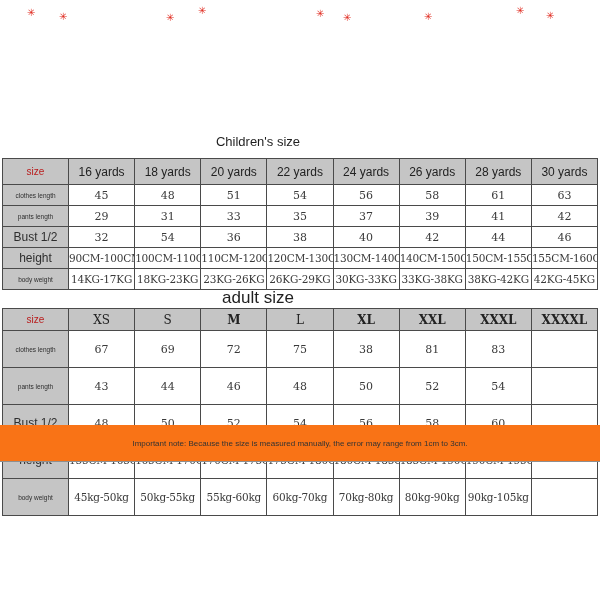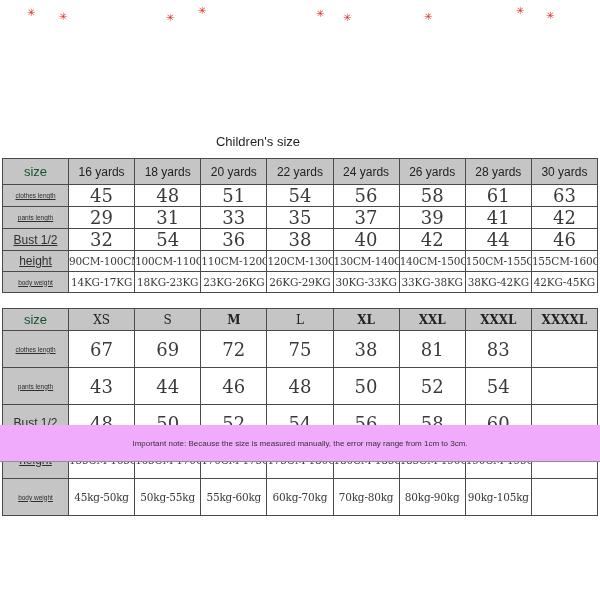--- a/index.html
+++ b/index.html
@@ -26,36 +26,36 @@
 
   .hdr-bg { background:#c5c5c5; }
 
   
   .tbl-children th { height:26px; }
   .tbl-children td { height:21px; }
   
   .tbl-adult th { height:22px; }
   .tbl-adult td { height:37px; }
 
-  th.size-cell { font-size:13px; font-weight:normal; color:#14532d; font-family:"Liberation Sans",sans-serif; }
+  th.size-cell { font-size:10px; font-weight:normal; color:#b91c1c; font-family:"Liberation Sans",sans-serif; }
   .tbl-children th.col-hdr { font-size:12px; font-weight:normal; color:#222; font-family:"Liberation Sans",sans-serif; }
   .tbl-adult th.col-hdr { font-size:12px; font-weight:normal; color:#222; font-family:"DejaVu Serif",serif; }
   .tbl-adult th.col-hdr.bold { font-weight:bold; }
 
-  td.lbl { background:#c5c5c5; color:#2e2e2e; font-family:"Liberation Sans",sans-serif;text-decoration:underline; }
+  td.lbl { background:#c5c5c5; color:#2e2e2e; font-family:"Liberation Sans",sans-serif; }
   td.lbl.small  { font-size:6.5px; }
   td.lbl.normal { font-size:12px; }
 
   td.val { color:#3a3a3a; font-family:"DejaVu Serif",serif; background:#fff; }
-  td.val.num   { font-size:18px; }
+  td.val.num   { font-size:11px; }
   td.val.range { font-size:10.5px; letter-spacing:-0.2px; }
 
   .note-bar {
     position:absolute; top:425px; left:0; width:600px; height:37px;
-    background:#f0abfc; border-bottom:1px solid #8f8f8f;
+    background:#f97316; border-bottom:1px solid #8f8f8f;
     display:flex; align-items:center; justify-content:center;
     font-size:8px; color:#333;
   }
 </style>
 </head>
 <body>
 
 <div class="canvas">
 
   <span class="top-mark" style="left:27px; top:8px;">✳</span>
@@ -147,20 +147,21 @@
           <td class="val range">23KG-26KG</td>
           <td class="val range">26KG-29KG</td>
           <td class="val range">30KG-33KG</td>
           <td class="val range">33KG-38KG</td>
           <td class="val range">38KG-42KG</td>
           <td class="val range">42KG-45KG</td>
         </tr>
       </tbody>
     </table>
 
+  <div id="adult-title" class="table-title">adult size</div>
 
   <table id="adult-table" class="size-table tbl-adult">
       <colgroup>
         <col class="col-label">
         <col>
         <col>
         <col>
         <col>
         <col>
         <col>

